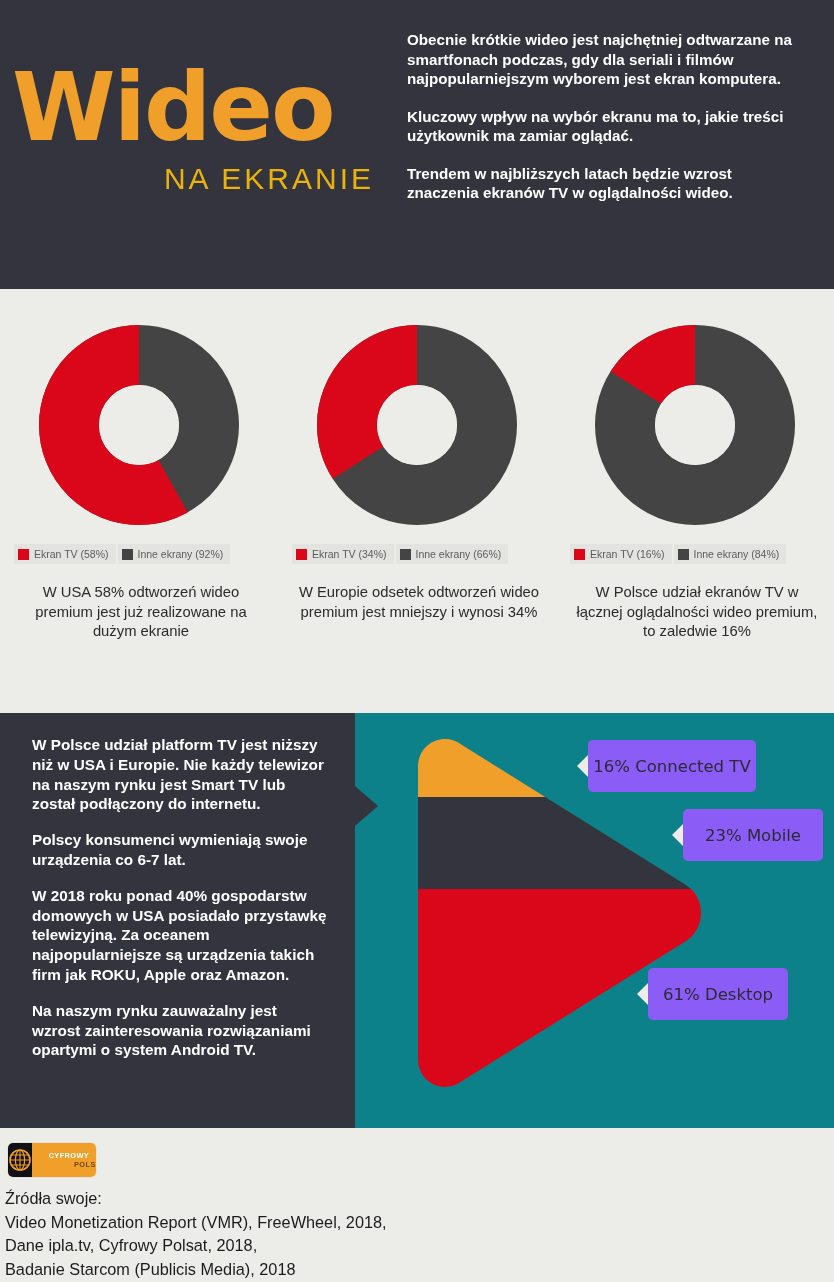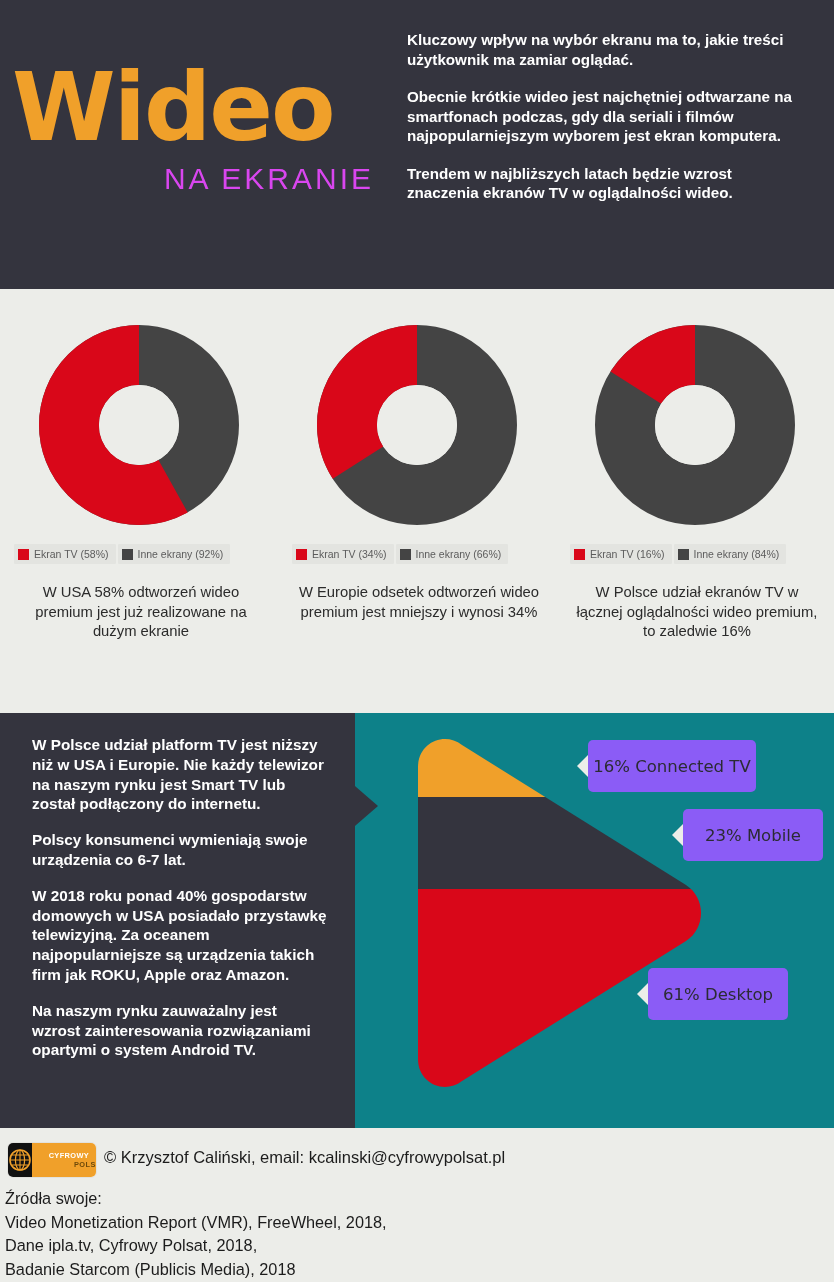--- a/index.html
+++ b/index.html
@@ -16,21 +16,21 @@
     position:absolute;left:0;top:0;width:834px;height:289px;
     background:#34343E;
   }
   .title-wrap{position:absolute;left:12px;top:62px;width:370px;}
   .title-main{
     font-size:94px;line-height:92px;font-weight:bold;color:#F0A02A;
     letter-spacing:-2px;font-family:"DejaVu Sans","Liberation Sans",sans-serif;
   }
   .title-sub{
     margin-top:8px;text-align:right;padding-right:8px;
-    font-size:30px;line-height:34px;color:#d946ef;font-weight:300;
+    font-size:30px;line-height:34px;color:#eab308;font-weight:300;
     letter-spacing:3px;
     font-family:"Liberation Sans","DejaVu Sans",sans-serif;
   }
   .header-copy{
     position:absolute;left:407px;top:30px;width:400px;color:#FFFFFF;
     font-size:15.2px;line-height:19.5px;font-weight:bold;
   }
   .header-copy p{margin:0 0 18px 0;}
 
   
@@ -126,22 +126,22 @@
 <body>
 
 <div id="page">
 
   <div class="header">
     <div class="title-wrap">
       <div class="title-main">Wideo</div>
       <div class="title-sub">NA EKRANIE</div>
     </div>
     <div class="header-copy">
+      <p>Obecnie krótkie wideo jest najchętniej odtwarzane na smartfonach podczas, gdy dla seriali i filmów najpopularniejszym wyborem jest ekran komputera.</p>
       <p>Kluczowy wpływ na wybór ekranu ma to, jakie treści użytkownik ma zamiar oglądać.</p>
-      <p>Obecnie krótkie wideo jest najchętniej odtwarzane na smartfonach podczas, gdy dla seriali i filmów najpopularniejszym wyborem jest ekran komputera.</p>
       <p>Trendem w najbliższych latach będzie wzrost znaczenia ekranów TV w oglądalności wideo.</p>
     </div>
   </div>
 
   <div class="charts">
 
     <div class="chart-col c0">
       <div class="donut-box">
         <svg class="donut-svg" viewBox="0 0 200 200">
           <circle cx="100" cy="100" r="70" fill="none" stroke="#444444" stroke-width="60"></circle>
@@ -253,21 +253,20 @@
           <line x1="3.6" y1="7" x2="20.4" y2="7" stroke="#F0A02A" stroke-width="1.1"></line>
           <line x1="3.6" y1="17" x2="20.4" y2="17" stroke="#F0A02A" stroke-width="1.1"></line>
           <line x1="12" y1="2" x2="12" y2="22" stroke="#F0A02A" stroke-width="1.1"></line>
         </svg>
       </div>
       <div class="logo-right">
         <span class="logo-r1">CYFROWY</span>
         <span class="logo-r2">POLSAT</span>
       </div>
     </div>
-    <div class="credit">© Krzysztof Caliński, email: kcalinski@cyfrowypolsat.pl</div>
     <div class="sources">
       <div>Źródła swoje:</div>
       <div>Video Monetization Report (VMR), FreeWheel, 2018,</div>
       <div>Dane ipla.tv, Cyfrowy Polsat, 2018,</div>
       <div>Badanie Starcom (Publicis Media), 2018</div>
       <div>Badanie Parks Associates, 2018</div>
     </div>
   </div>
 
 </div>

